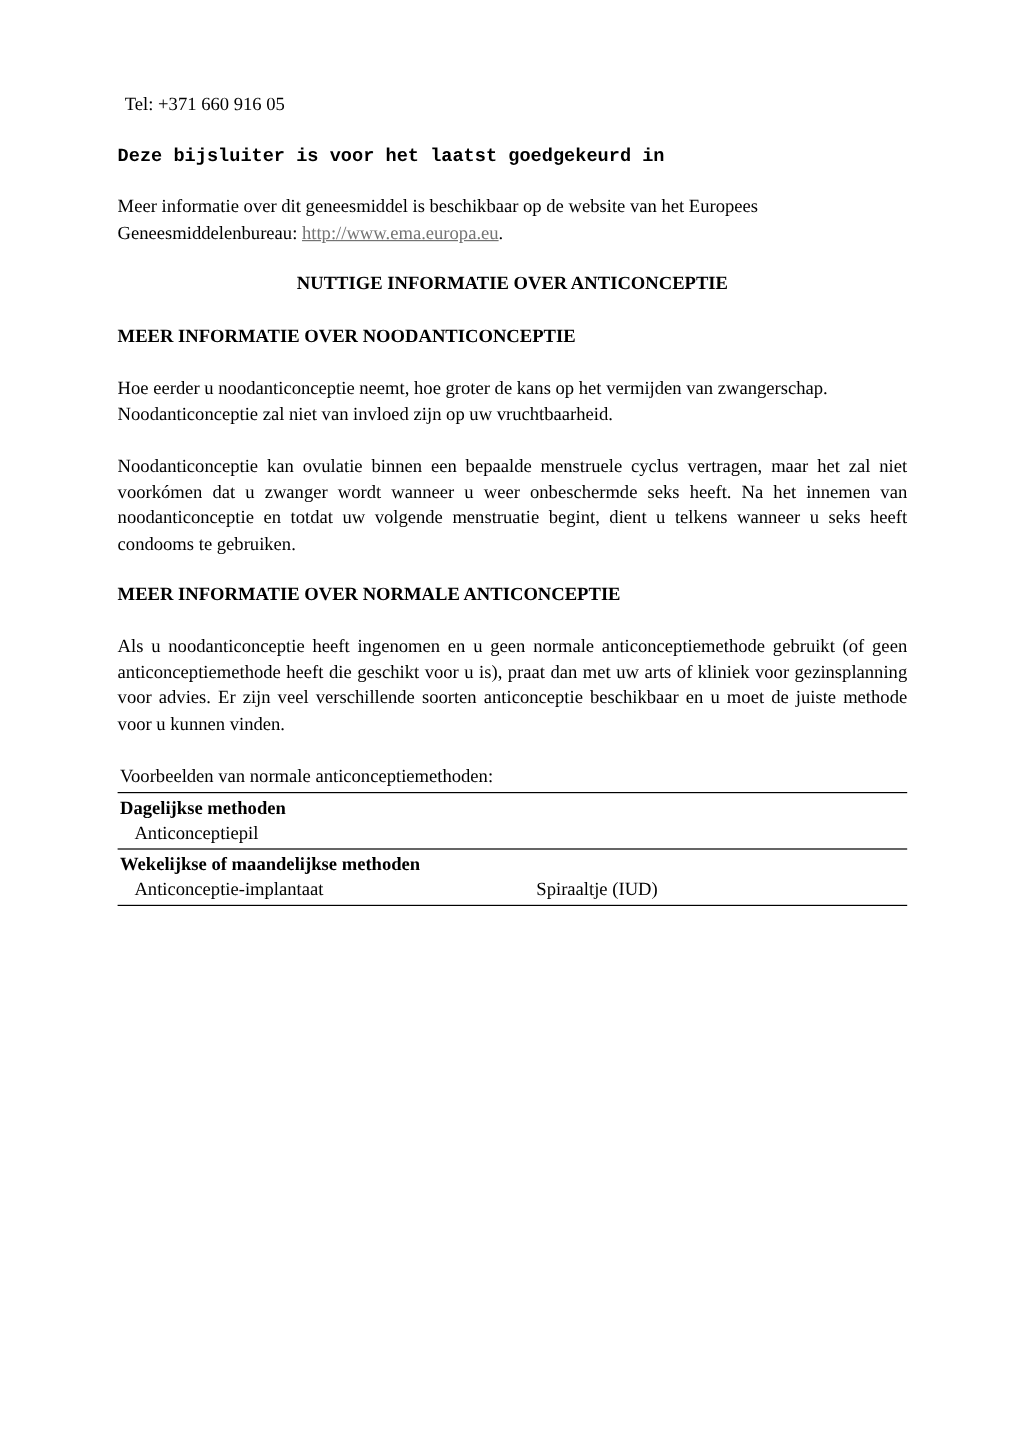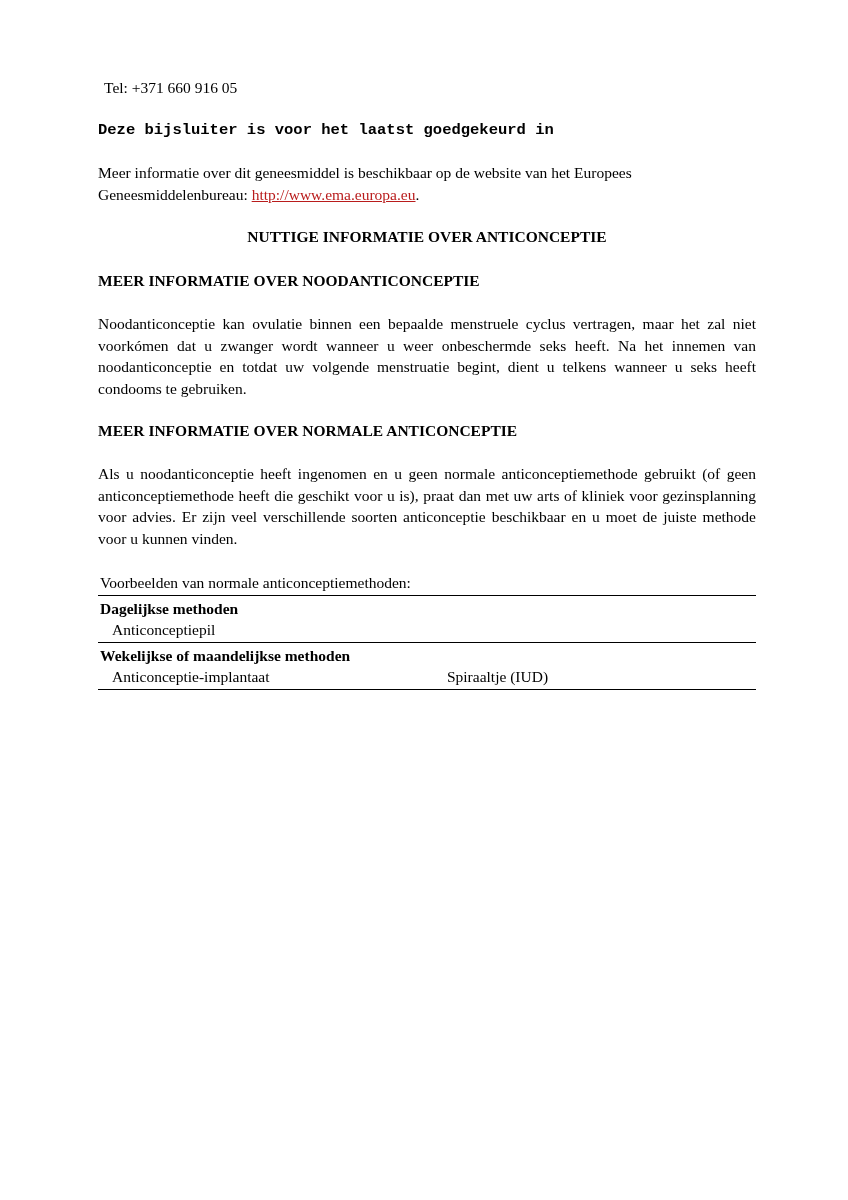--- a/index.html
+++ b/index.html
@@ -48,21 +48,21 @@
     text-align: left;
   }
   .para-justify {
     font-size: 15.5px;
     line-height: 21.5px;
     margin: 16px 0 22px 0;
     text-align: justify;
   }
   .link-url {
     text-decoration: underline;
-    color: #b91c1c;
+    color: #737373;
   }
   .center-head {
     font-size: 15.5px;
     line-height: 20px;
     font-weight: bold;
     text-align: center;
     margin: 22px 0 24px 0;
   }
   .section-head {
     font-size: 15.5px;
@@ -124,20 +124,21 @@
     <p class="tel-line">Tel: +371 660 916 05</p>
 
     <p class="bold-head">Deze bijsluiter is voor het laatst goedgekeurd in</p>
 
     <p class="para"><span>Meer informatie over dit geneesmiddel is beschikbaar op de website van het Europees Geneesmiddelenbureau: </span><a class="link-url" href="#">http://www.ema.europa.eu</a><span>.</span></p>
 
     <h1 class="center-head">NUTTIGE INFORMATIE OVER ANTICONCEPTIE</h1>
 
     <h2 class="section-head tight-top">MEER INFORMATIE OVER NOODANTICONCEPTIE</h2>
 
+    <p class="para">Hoe eerder u noodanticonceptie neemt, hoe groter de kans op het vermijden van zwangerschap. Noodanticonceptie zal niet van invloed zijn op uw vruchtbaarheid.</p>
 
     <p class="para-justify">Noodanticonceptie kan ovulatie binnen een bepaalde menstruele cyclus vertragen, maar het zal niet voorkómen dat u zwanger wordt wanneer u weer onbeschermde seks heeft. Na het innemen van noodanticonceptie en totdat uw volgende menstruatie begint, dient u telkens wanneer u seks heeft condooms te gebruiken.</p>
 
     <h2 class="section-head">MEER INFORMATIE OVER NORMALE ANTICONCEPTIE</h2>
 
     <p class="para-justify">Als u noodanticonceptie heeft ingenomen en u geen normale anticonceptiemethode gebruikt (of geen anticonceptiemethode heeft die geschikt voor u is), praat dan met uw arts of kliniek voor gezinsplanning voor advies. Er zijn veel verschillende soorten anticonceptie beschikbaar en u moet de juiste methode voor u kunnen vinden.</p>
 
     <table class="methods-table">
       <tbody>
         <tr class="row-caption">

